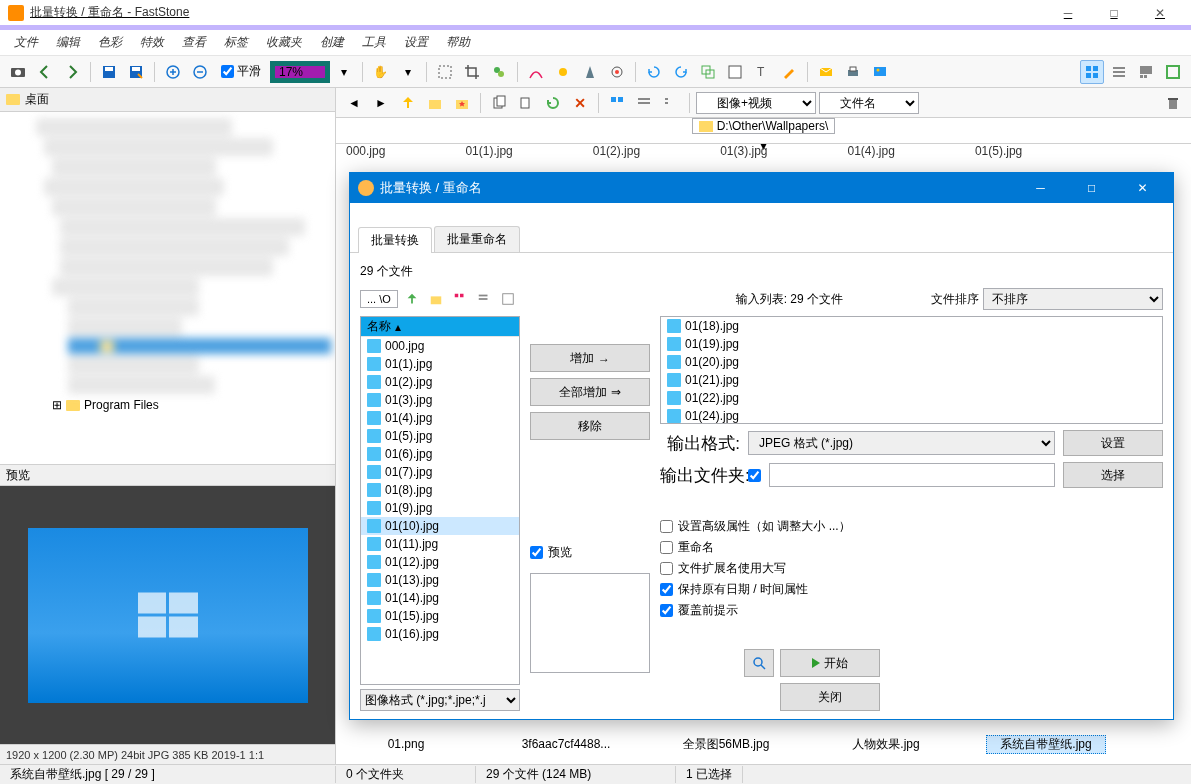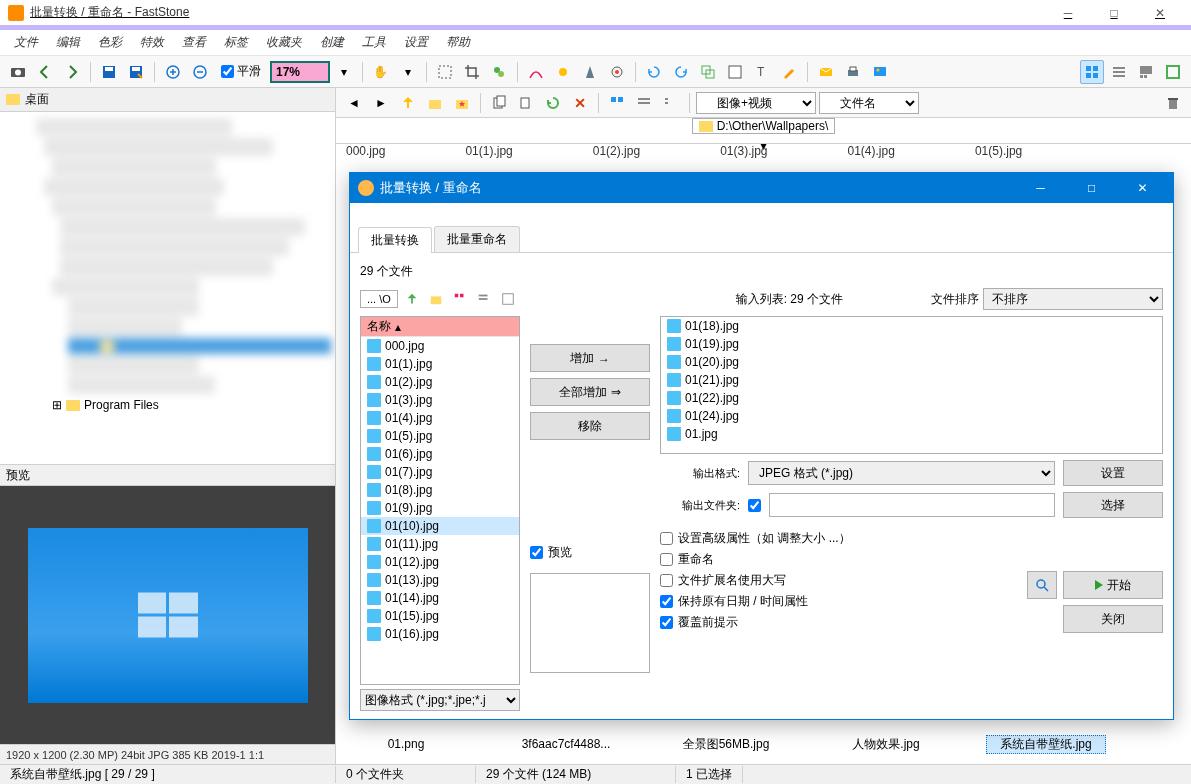--- a/index.html
+++ b/index.html
@@ -15,21 +15,21 @@
 
 .menubar { height: 26px; display: flex; align-items: center; padding: 0 6px; gap: 2px; border-bottom: 1px solid #e5e5e5; font-style: italic; }
 .menubar .menu-item { padding: 3px 8px; color: #333; }
 
 
 .toolbar1 { height: 32px; display: flex; align-items: center; padding: 0 6px; gap: 3px; border-bottom: 1px solid #d0d0d0; background: #f8f8f8; }
 .tb-btn { width: 24px; height: 24px; display: flex; align-items: center; justify-content: center; border: 1px solid transparent; border-radius: 2px; }
 .tb-btn.active { background: #cce8ff; border-color: #7eb4ea; }
 .tb-sep { width: 1px; height: 20px; background: #ccc; margin: 0 3px; }
 .zoom-box { display: flex; align-items: center; gap: 2px; }
-.zoom-input { width: 60px; height: 22px; border: 2px solid #0f766e; padding: 0 4px; background: #f9a8d4; font-weight: bold; }
+.zoom-input { width: 60px; height: 22px; border: 5px solid #0f766e; padding: 0 4px; background: #a21caf; }
 .smooth-chk { display: flex; align-items: center; gap: 3px; margin: 0 6px; }
 
 
 .main-area { display: flex; height: calc(100% - 30px - 26px - 32px - 20px); }
 .left-panel { width: 336px; display: flex; flex-direction: column; border-right: 1px solid #d0d0d0; }
 .right-panel { flex: 1; display: flex; flex-direction: column; position: relative; }
 
 
 .tree-header { height: 24px; background: #f0f0f0; border-bottom: 1px solid #d0d0d0; display: flex; align-items: center; padding: 0 6px; gap: 5px; }
 .tree-header .folder-icon { width: 14px; height: 11px; background: #ffd966; border-radius: 1px; }
@@ -84,37 +84,37 @@
 .modal-toolbar .breadcrumb { border: 1px solid #abadb3; padding: 2px 6px; background: #fff; font-size: 11px; }
 .modal-toolbar .spacer { flex: 1; }
 .modal-toolbar select { height: 22px; border: 1px solid #abadb3; padding: 0 4px; min-width: 160px; }
 
 .modal-cols { display: flex; gap: 10px; flex: 1; min-height: 0; }
 .col-left { width: 160px; display: flex; flex-direction: column; }
 .col-mid { width: 120px; display: flex; flex-direction: column; gap: 6px; padding-top: 28px; }
 .col-right { flex: 1; display: flex; flex-direction: column; gap: 6px; }
 
 .list-box { flex: 1; border: 1px solid #abadb3; background: #fff; overflow: auto; position: relative; }
-.list-header { height: 20px; background: #fca5a5; border-bottom: 1px solid #e5e5e5; display: flex; align-items: center; padding: 0 6px; font-size: 11px; position: sticky; top: 0; text-align: right; }
+.list-header { height: 20px; background: #0ea5e9; border-bottom: 1px solid #e5e5e5; display: flex; align-items: center; padding: 0 6px; font-size: 11px; position: sticky; top: 0; text-align: right; }
 .list-item { padding: 2px 6px; display: flex; align-items: center; gap: 4px; font-size: 12px; }
 .list-item.sel { background: #cce8ff; }
 .list-item .fico { width: 14px; height: 14px; background: #4fc3f7; border-radius: 1px; }
 
 .mid-btn { height: 28px; border: 1px solid #adadad; background: #e1e1e1; display: flex; align-items: center; justify-content: center; gap: 4px; }
 
 .right-list { height: 138px; border: 1px solid #abadb3; background: #fff; overflow: auto; }
 
 .form-row { display: flex; align-items: center; gap: 8px; }
-.form-row label { width: 80px; text-align: right; font-size: 11px; white-space: nowrap; }
+.form-row label { width: 80px; text-align: right; font-size: 17px; white-space: nowrap; }
 .form-row select, .form-row input[type=text] { flex: 1; height: 24px; border: 1px solid #abadb3; padding: 0 6px; }
 .form-row .btn { width: 100px; height: 26px; border: 1px solid #adadad; background: #e1e1e1; display: flex; align-items: center; justify-content: center; }
 
 .chk-row { display: flex; align-items: center; gap: 5px; padding: 2px 0; }
 
-.lower-section { display: flex; gap: 28px; margin-top: 4px; }
+.lower-section { display: flex; gap: 28px; margin-top: 22px; flex-direction: column; }
 .prev-box { width: 120px; height: 100px; border: 1px solid #abadb3; background: #fff; margin-top: 4px; }
 .opts-col { flex: 1; }
 .action-col { width: 220px; display: flex; flex-direction: column; justify-content: flex-end; gap: 6px; }
 .action-row { display: flex; gap: 6px; justify-content: flex-end; }
 .action-btn { width: 100px; height: 28px; border: 1px solid #adadad; background: #e1e1e1; display: flex; align-items: center; justify-content: center; gap: 4px; }
 .action-btn.primary .tri { width: 0; height: 0; border-left: 8px solid #2e9e2e; border-top: 5px solid transparent; border-bottom: 5px solid transparent; }
 .small-btn { width: 30px; height: 28px; border: 1px solid #adadad; background: #e1e1e1; display: flex; align-items: center; justify-content: center; }
 
 .format-select { width: 160px; height: 22px; border: 1px solid #abadb3; margin-top: 4px; }
 

